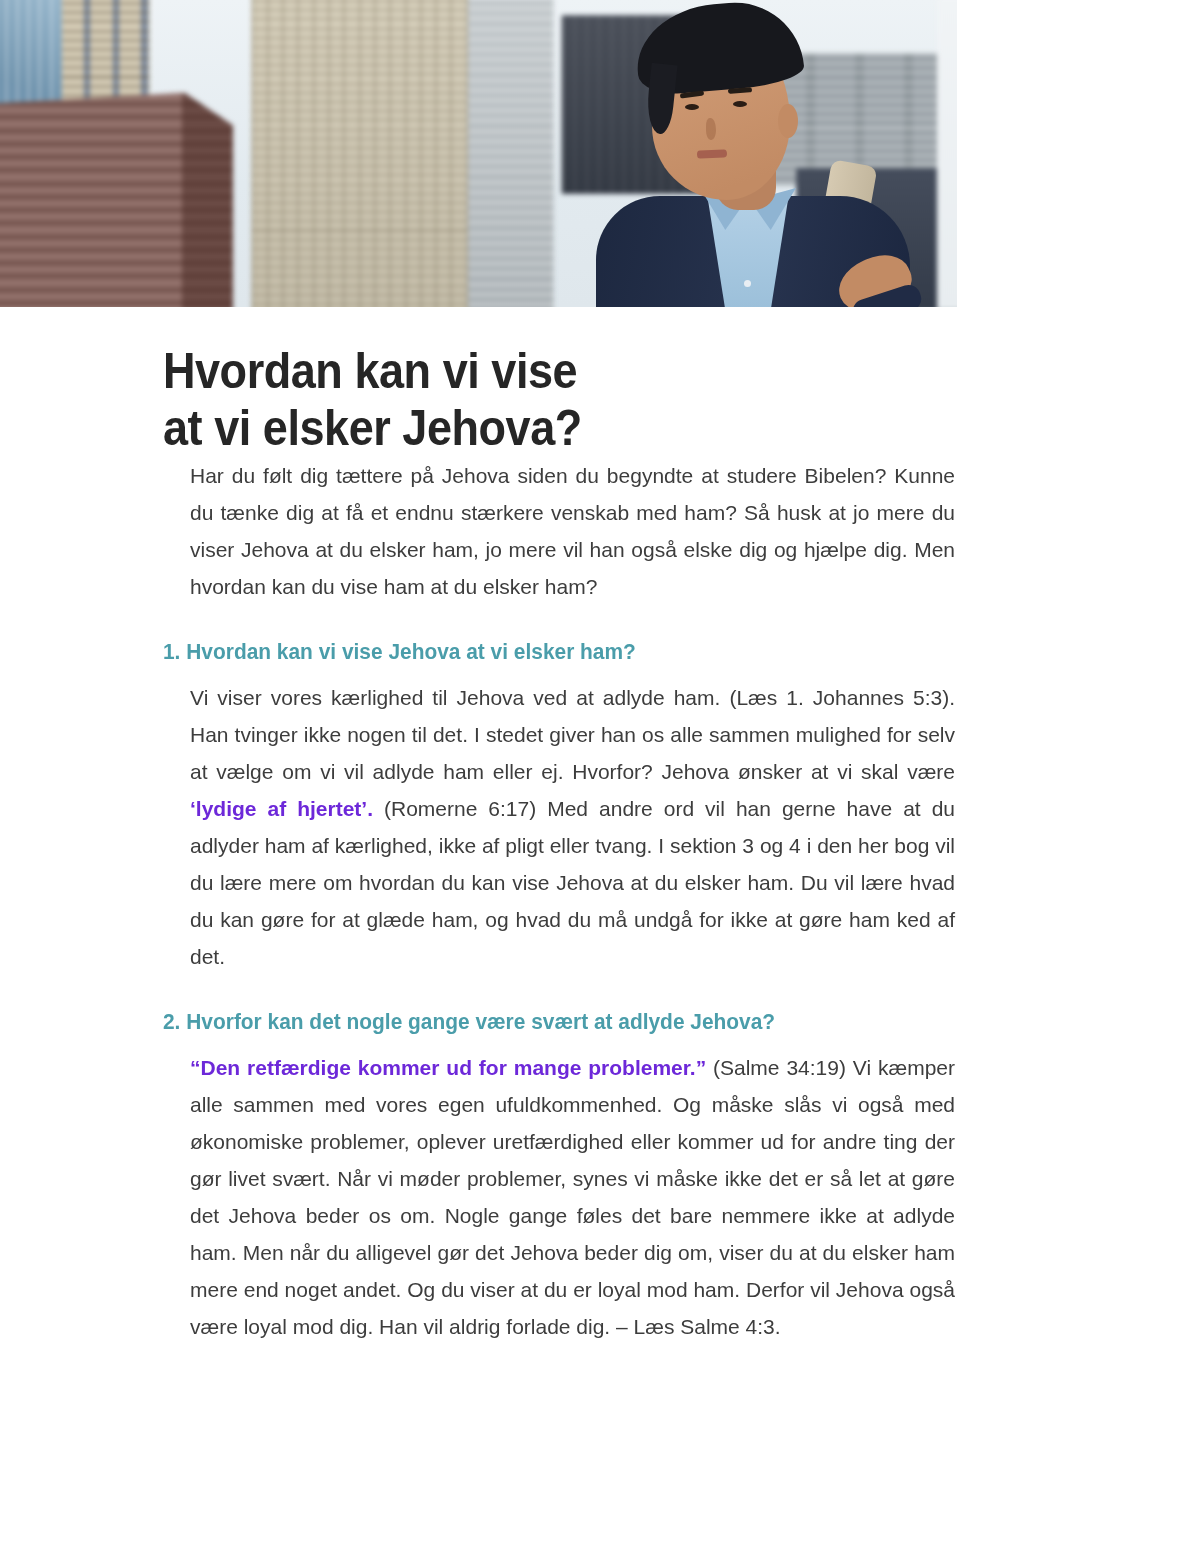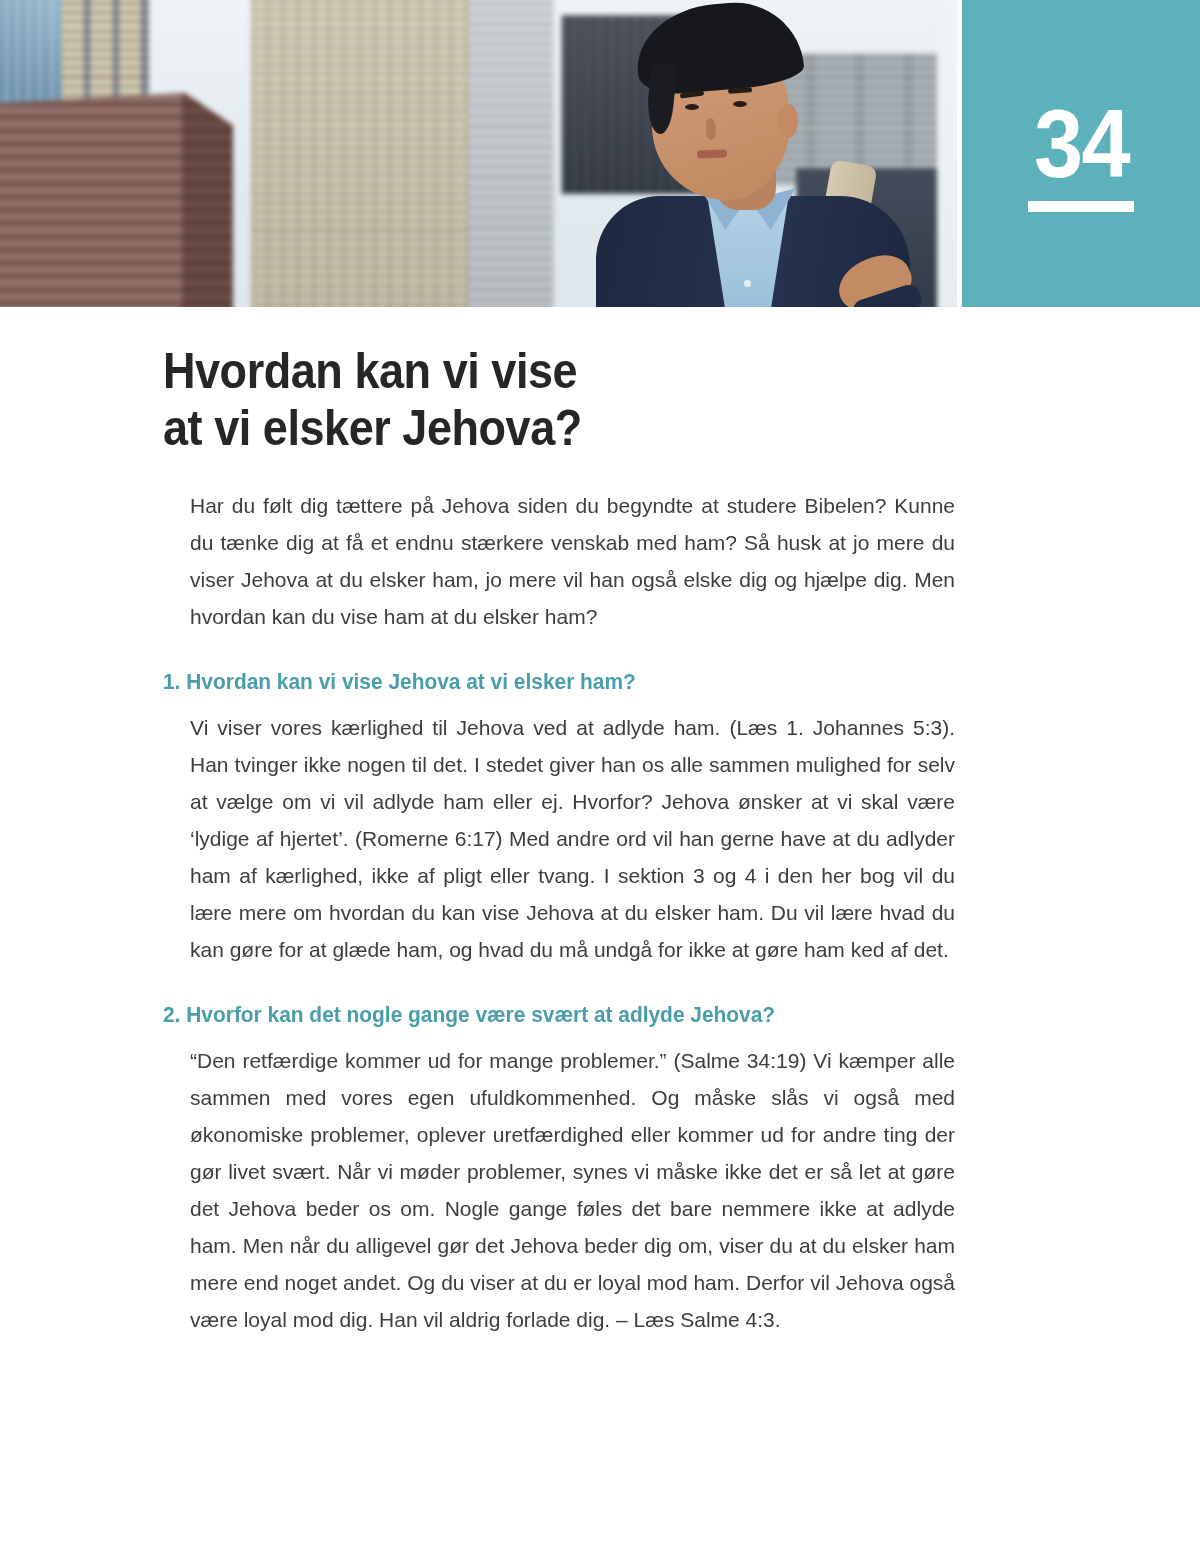--- a/index.html
+++ b/index.html
@@ -149,28 +149,28 @@
     margin-top:46px;
     font-size:50px; line-height:57px; font-weight:700; color:#262626;
     letter-spacing:-.5px; transform:scaleX(.9); transform-origin:left top;
     white-space:nowrap;
   }
   .intro, .para {
     margin-left:27px; width:765px;
     font-size:21px; line-height:37px; color:#3d3d3d;
     text-align:justify;
   }
-  .intro { margin-top:30px; }
+  .intro { }
   h2 {
     margin-top:33px; margin-bottom:13px;
     font-size:22px; line-height:28px; font-weight:700; color:#4a9daa;
     transform:scaleX(.95); transform-origin:left top;
     white-space:nowrap;
   }
-  .para b { font-weight:400; color:#404040; }
+  .para b { font-weight:700; color:#6d28d9; }
 </style>
 </head>
 <body>
 
 <div class="page">
 
   <div class="header">
     <div class="photo">
       <div class="bg">
         <div class="b glass-blue"></div>
@@ -199,24 +199,20 @@
         <div class="brow-r"></div>
         <div class="eye-l"></div>
         <div class="eye-r"></div>
         <div class="nose"></div>
         <div class="mouth"></div>
         <div class="hand"></div>
         <div class="cuff"></div>
       </div>
     </div>
 
-    <div class="badge" id="badge" style="background: rgb(92, 177, 187);">
-      <div class="badge-num">34</div>
-      <div class="badge-rule"></div>
-    </div>
   </div>
 
   <div class="content">
     <h1><span>Hvordan kan vi vise</span><br><span>at vi elsker Jehova?</span></h1>
 
     <p class="intro">Har du følt dig tættere på Jehova siden du begyndte at studere Bibelen? Kunne du tænke dig at få et endnu stærkere venskab med ham? Så husk at jo mere du viser Jehova at du elsker ham, jo mere vil han også elske dig og hjælpe dig. Men hvordan kan du vise ham at du elsker ham?</p>
 
     <section>
       <h2 style="color: rgb(74, 157, 170);"><span>1.</span> <span>Hvordan kan vi vise Jehova at vi elsker ham?</span></h2>
       <p class="para"><span>Vi viser vores kærlighed til Jehova ved at adlyde ham. (Læs 1. Johannes 5:3). Han tvinger ikke nogen til det. I stedet giver han os alle sammen mulighed for selv at vælge om vi vil adlyde ham eller ej. Hvorfor? Jehova ønsker at vi skal være </span><b>‘lydige af hjertet’.</b><span> (Romerne 6:17) Med andre ord vil han gerne have at du adlyder ham af kærlighed, ikke af pligt eller tvang. I sektion 3 og 4 i den her bog vil du lære mere om hvordan du kan vise Jehova at du elsker ham. Du vil lære hvad du kan gøre for at glæde ham, og hvad du må undgå for ikke at gøre ham ked af det.</span></p>

